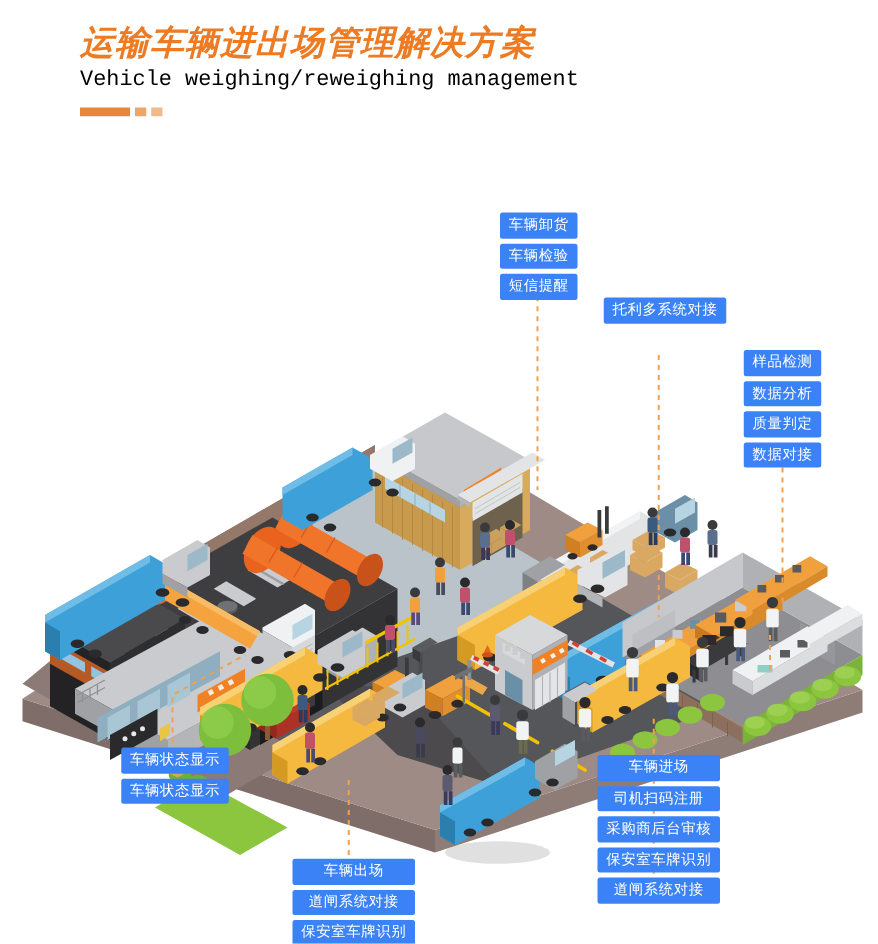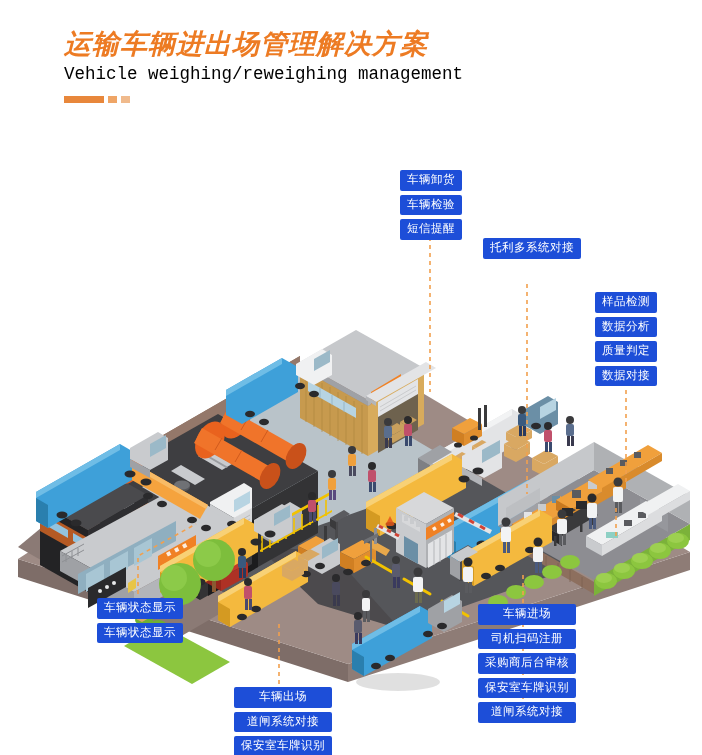--- a/index.html
+++ b/index.html
@@ -12,21 +12,21 @@
     overflow: hidden;
   }
   #page {
     position: relative;
     width: 702px; height: 755px;
     background: #ffffff;
     overflow: hidden;
   }
 
   
-  #header { position: absolute; left: 0; top: 12px; width: 702px; height: 110px; }
+  #header { position: absolute; left: 0; top: 2px; width: 702px; height: 110px; }
   #title-cn {
     position: absolute; left: 64px; top: 14px;
     font-size: 27px;
     font-weight: bold;
     font-style: italic;
     color: #ED7B23;
     letter-spacing: 1px;
     white-space: nowrap;
     font-family: "DejaVu Sans", "Liberation Sans", sans-serif;
   }
@@ -44,21 +44,21 @@
   #rule .seg.s3 { left: 57px; width: 9px; background: #F0BA8C; }
 
   
   #scene { position: absolute; left: 0; top: 104px; width: 702px; height: 651px; }
   #scene svg { display: block; }
 
   
   .callout-group { position: absolute; }
   .tag {
     display: block;
-    background: #1d4ed8;
+    background: #3b82f6;
     color: #ffffff;
     font-size: 11.5px;
     line-height: 1;
     padding: 4px 7px 5px 7px;
     margin-bottom: 4px;
     border-radius: 2px;
     white-space: nowrap;
     text-align: center;
     font-family: "DejaVu Sans", "Liberation Sans", sans-serif;
     letter-spacing: 0.5px;
@@ -837,21 +837,21 @@
   <div class="callout-group" style="left:400px; top:170px;">
     <span class="tag">车辆卸货</span>
     <span class="tag">车辆检验</span>
     <span class="tag last">短信提醒</span>
   </div>
 
   <div class="callout-group" style="left:483px; top:238px;">
     <span class="tag">托利多系统对接</span>
   </div>
 
-  <div class="callout-group" style="left:595px; top:280px;margin-top:12px;">
+  <div class="callout-group" style="left:595px; top:280px;">
     <span class="tag">样品检测</span>
     <span class="tag">数据分析</span>
     <span class="tag">质量判定</span>
     <span class="tag last">数据对接</span>
   </div>
 
 
   <div class="callout-group" style="left:478px; top:604px;">
     <span class="tag">车辆进场</span>
     <span class="tag">司机扫码注册</span>

